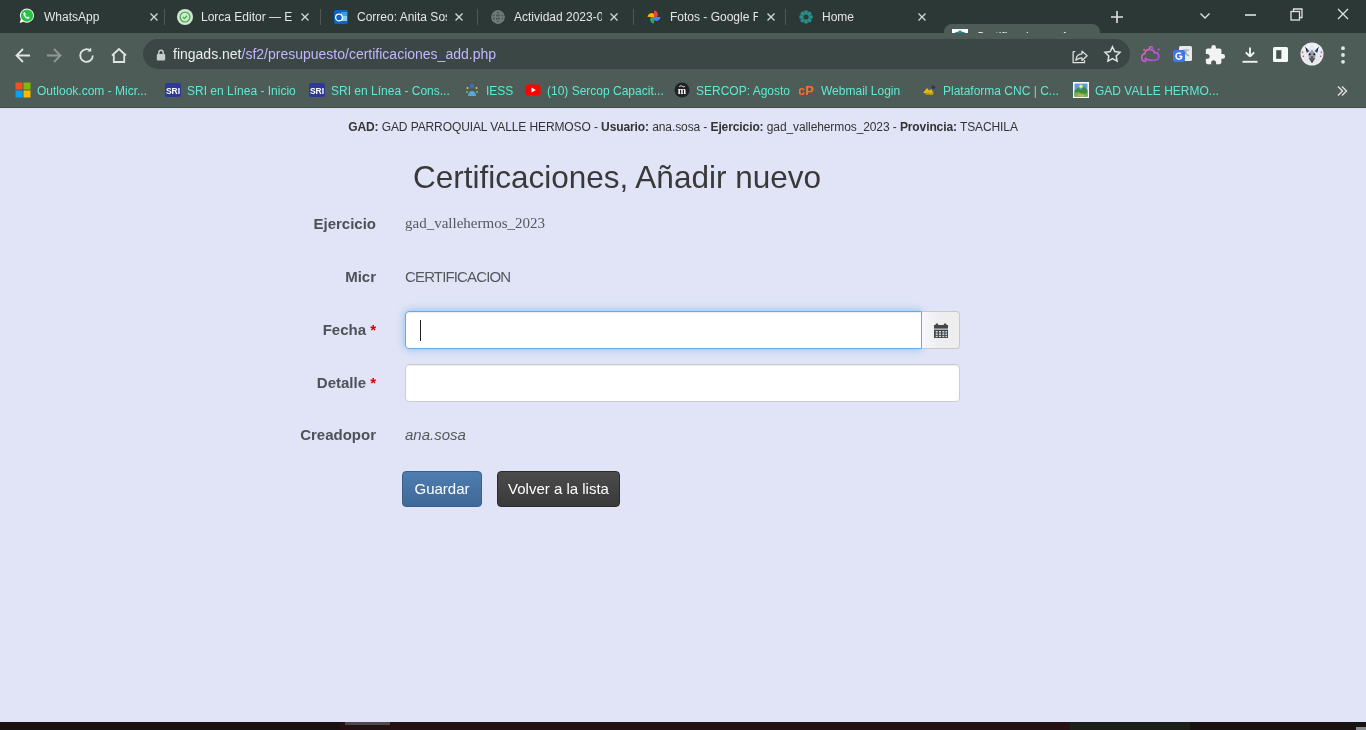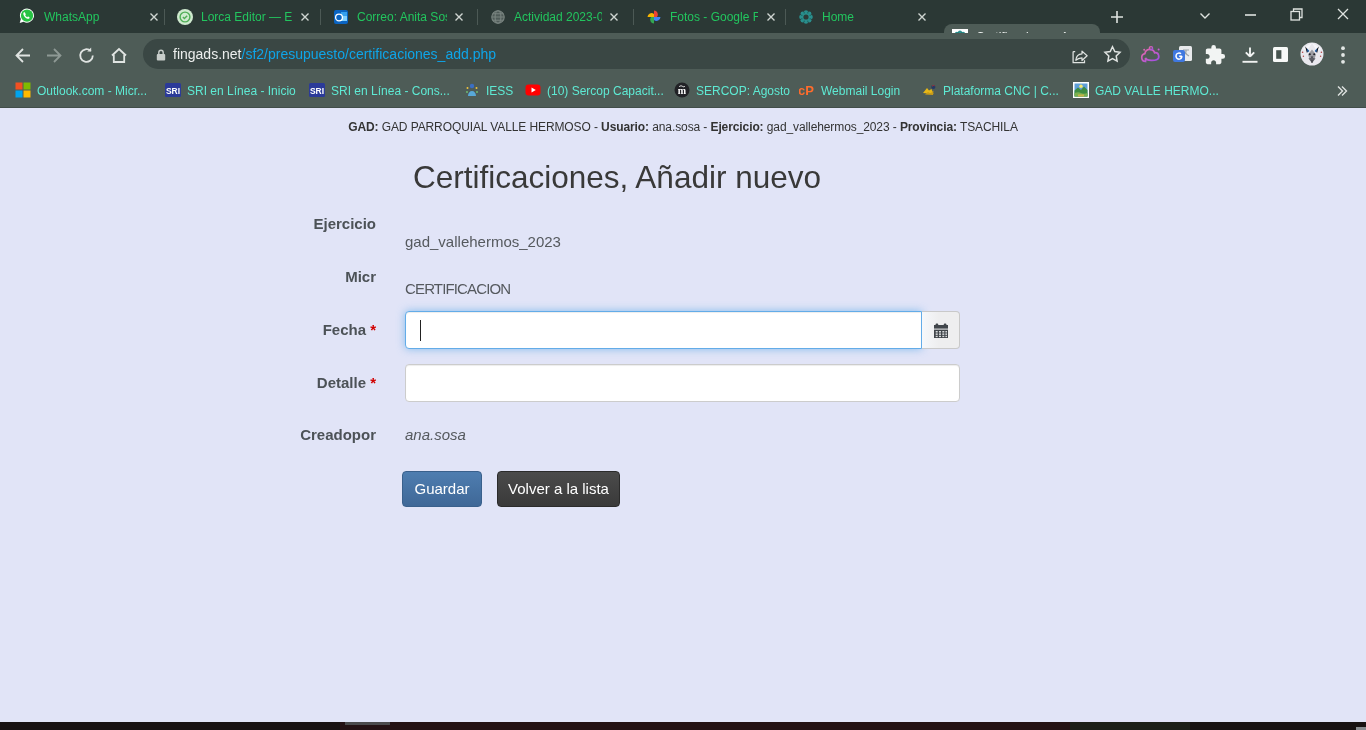--- a/index.html
+++ b/index.html
@@ -1,21 +1,21 @@
 <!DOCTYPE html>
 <html><head>
 <meta charset="utf-8">
 <style>
   * { margin:0; padding:0; box-sizing:border-box; }
   html,body { width:1366px; height:730px; overflow:hidden; }
   body { font-family:"Liberation Sans", sans-serif; position:relative; background:#e1e4f7; }
   .tabbar { position:absolute; left:0; top:0; width:1366px; height:33px; background:#2b3835; }
   .tab { position:absolute; top:0; height:33px; }
   .tabfav { position:absolute; left:12px; top:9px; width:16px; height:16px; }
-  .tabtxt { position:absolute; left:36px; top:10px; font-size:12px; color:#22c55e; white-space:nowrap; overflow:hidden; display:block; }
+  .tabtxt { position:absolute; left:36px; top:10px; font-size:12px; color:#e5e5e5; white-space:nowrap; overflow:hidden; display:block; }
   .tabx { position:absolute; top:10px; width:14px; height:14px; }
   .tabsep { position:absolute; top:9px; width:1px; height:16px; background:#4c5955; }
   .activetab { position:absolute; left:944px; top:24px; width:156px; height:26px; background:#4e5c57; border-radius:8px 8px 0 0; }
   .navbar { position:absolute; left:0; top:33px; width:1366px; height:41px; background:#4e5c57; }
   .urlpill { position:absolute; left:143px; top:6px; width:987px; height:30px; background:#3a4744; border-radius:15px; }
   .bookbar { position:absolute; left:0; top:74px; width:1366px; height:34px; background:#4e5c57; border-bottom:1px solid #414d49; }
   .bm { position:absolute; top:0; height:34px; }
   .bmtxt { position:absolute; left:22px; top:10px; font-size:12px; color:#5eead4; white-space:nowrap; }
   .bmicon { position:absolute; left:0; top:8px; width:16px; height:16px; }
   .page { position:absolute; left:0; top:108px; width:1366px; height:614px; background:#e1e4f7; }
@@ -189,21 +189,21 @@
       <path d="M14.2 1.6v4h-4z" fill="#e0e4e2"></path>
     </svg>
   <svg style="position:absolute;left:109px;top:13px;" width="20" height="19" viewBox="0 0 20 19">
       <path d="M3 9.5L10 3l7 6.5M4.8 8.7V16h10.4V8.7" fill="none" stroke="#e0e4e2" stroke-width="1.8"></path>
     </svg>
   <div class="urlpill">
     <svg style="position:absolute;left:13px;top:10px;" width="10" height="12" viewBox="0 0 10 12">
         <rect x="0.8" y="5" width="8.4" height="6.4" rx="1" fill="#c7cdca"></rect>
         <path d="M2.8 5V3.4a2.2 2.2 0 0 1 4.4 0V5" fill="none" stroke="#c7cdca" stroke-width="1.4"></path>
       </svg>
-    <span style="position:absolute;left:30px;top:7px;font-size:14px;color:#eceeed;">fingads.net<span style="color:#0ea5e9;">/sf2/presupuesto/certificaciones_add.php</span></span>
+    <span style="position:absolute;left:30px;top:7px;font-size:14px;color:#eceeed;">fingads.net<span style="color:#c4b5fd;">/sf2/presupuesto/certificaciones_add.php</span></span>
     <svg style="position:absolute;left:929px;top:8px;" width="16" height="17" viewBox="0 0 16 17">
         <path d="M1.1 4.6h2.1M1.1 4.6v11h11.4v-2.4" fill="none" stroke="#dfe3e1" stroke-width="1.25"></path>
         <path d="M3.8 13.2c.3-3.7 2.9-6.2 6.2-6.4V4.1l5.1 4.7-5.1 4.7v-2.7c-2.3.1-4.6.9-6.2 2.4z" fill="none" stroke="#dfe3e1" stroke-width="1.25" stroke-linejoin="round"></path>
       </svg>
     <svg style="position:absolute;left:960px;top:6px;" width="19" height="19" viewBox="0 0 19 19">
         <path d="M9.5 1.8l2.3 4.8 5.2.7-3.8 3.6.9 5.2-4.6-2.5-4.6 2.5.9-5.2L2 7.3l5.2-.7z" fill="none" stroke="#dfe3e1" stroke-width="1.5"></path>
       </svg>
   </div>
   <svg style="position:absolute;left:1140px;top:12px;" width="22" height="21" viewBox="0 0 22 21">
       <defs>
@@ -340,24 +340,24 @@
   <svg style="position:absolute;left:1336px;top:11px;" width="12" height="12" viewBox="0 0 12 12">
       <path d="M2 1.5L6.5 6 2 10.5M6 1.5L10.5 6 6 10.5" fill="none" stroke="#dfe3e1" stroke-width="1.4"></path>
     </svg>
 </div>
 
 <div class="page">
   <div class="gadline"><b>GAD:</b> GAD PARROQUIAL VALLE HERMOSO - <b>Usuario:</b> ana.sosa - <b>Ejercicio:</b> gad_vallehermos_2023 - <b>Provincia:</b> TSACHILA</div>
   <div class="title">Certificaciones, Añadir nuevo</div>
 
   <div class="lbl" style="top:107px;">Ejercicio</div>
-  <div class="val" style="top:125px;">gad_vallehermos_2023</div>
+  <div class="val" style="top:107px;font-family:Liberation Serif, serif;">gad_vallehermos_2023</div>
 
   <div class="lbl" style="top:160px;">Micr</div>
-  <div class="val" style="top:160px;letter-spacing:-0.85px;margin-top:12px;">CERTIFICACION</div>
+  <div class="val" style="top:160px;letter-spacing:-0.85px;">CERTIFICACION</div>
 
   <div class="lbl" style="top:213px;">Fecha <span class="req">*</span></div>
   <div class="inpfocus">
       <div class="caret"></div>
     </div>
   <div class="addon">
     <svg style="position:absolute;left:11px;top:11px;" width="16" height="16" viewBox="0 0 16 16">
         <rect x="2.6" y="0.6" width="2.6" height="2.8" rx="0.9" fill="#41464b"></rect>
         <rect x="10.8" y="0.6" width="2.6" height="2.8" rx="0.9" fill="#41464b"></rect>
         <rect x="1" y="2" width="14" height="3.6" fill="#41464b"></rect>

